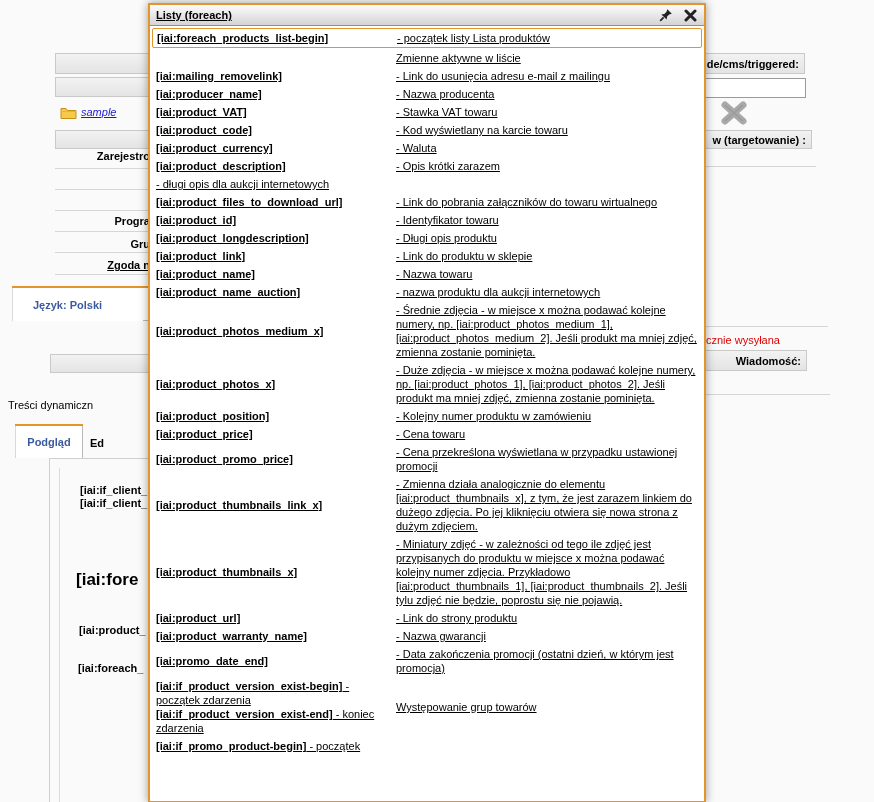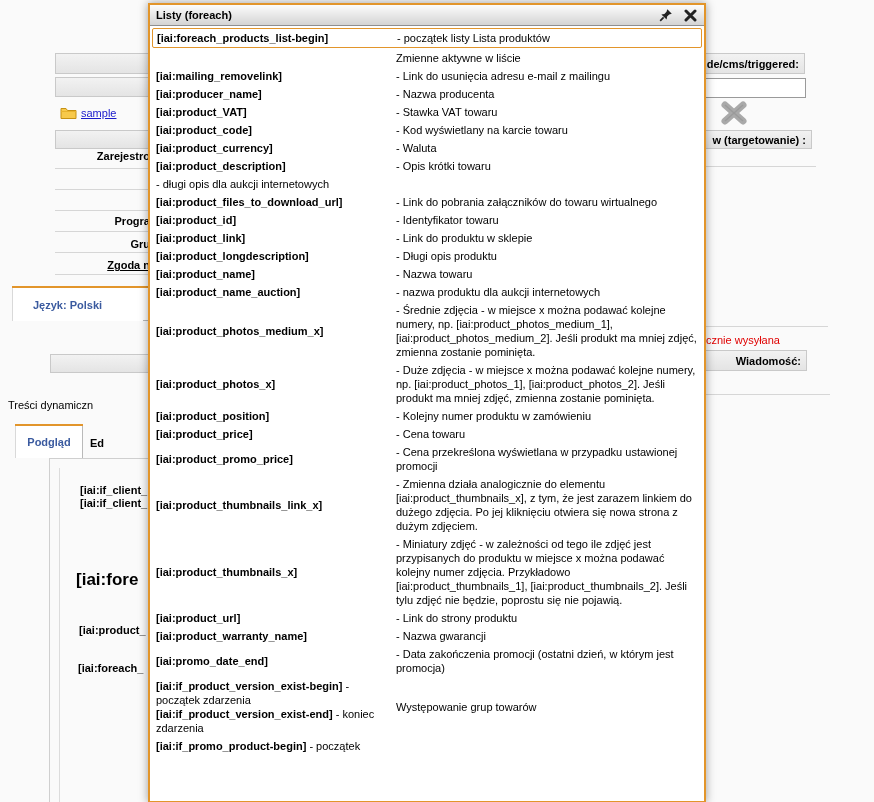--- a/index.html
+++ b/index.html
@@ -28,21 +28,21 @@
   .lang-tab{
     background:#fff;border-right:1px solid #b9b9b9;border-left:1px solid #d9d9d9;
     display:flex;align-items:center;padding-left:10px;box-sizing:border-box;
   }
   .accent-line{background:#e2952b;}
   
   #dialog{
     left:148px;top:3px;width:554px;height:796px;
     background:#fff;border:2px solid #e2952b;
     box-shadow:0 0 9px rgba(0,0,0,.38);
-    box-sizing:content-box;z-index:10;overflow:hidden;
+    box-sizing:content-box;z-index:10;overflow:hidden;text-decoration:underline;
   }
   #dialog-titlebar{
     height:20px;background:linear-gradient(#fcfcfc,#d4d4d4);
     border-bottom:1px solid #8f8f8f;
     display:flex;align-items:center;padding:0 6px;
   }
   #dialog-title{font-weight:bold;flex:1;}
   .tb-icon{width:16px;height:14px;margin-left:8px;cursor:pointer;display:flex;align-items:center;justify-content:center;}
   #dialog-body{padding-top:1px;}
   .drow{display:flex;align-items:center;padding:2px 6px;line-height:14px;}
@@ -71,21 +71,21 @@
         <path d="M6 5 L24 21"></path>
           <path d="M24 5 L6 21"></path>
       </g>
       <g stroke="#8d8d8d" stroke-width="1.5" fill="none" opacity="0.5">
         <path d="M6 5 L24 21"></path>
           <path d="M24 5 L6 21"></path>
       </g>
     </svg>
   </div>
 
-  <div class="abs" style="left:60px;top:106px;display:flex;align-items:flex-end;">
+  <div class="abs" style="left:60px;top:106px;display:flex;align-items:flex-start;font-style:italic;">
     <span style="margin-right:4px;display:inline-flex;">
       <svg width="17" height="13" viewBox="0 0 17 13">
         <path d="M1 2.5 h5 l1.5 2 H16 v8 H1 z" fill="#f7c94b" stroke="#c69113" stroke-width="1"></path>
         <path d="M1 5.5 h15" stroke="#e9b42f" stroke-width="1"></path>
       </svg>
     </span>
     <a class="link" href="#">sample</a>
   </div>
 
   <div class="abs bar" style="left:55px;top:130px;width:757px;height:19px;">
@@ -190,48 +190,48 @@
         <div class="drow">
           <div class="dname">
             <div><span class="b">[iai:product_currency]</span></div>
           </div>
           <div class="ddesc">- Waluta</div>
         </div>
         <div class="drow">
           <div class="dname">
             <div><span class="b">[iai:product_description]</span></div>
           </div>
-          <div class="ddesc">- Opis krótki towaru</div>
+          <div class="ddesc">- Opis krótki zarazem</div>
         </div>
         <div class="drow">
           <div class="ddesc">- długi opis dla aukcji internetowych</div>
         </div>
         <div class="drow">
           <div class="dname">
             <div><span class="b">[iai:product_files_to_download_url]</span></div>
           </div>
           <div class="ddesc">- Link do pobrania załączników do towaru wirtualnego</div>
         </div>
         <div class="drow">
           <div class="dname">
             <div><span class="b">[iai:product_id]</span></div>
           </div>
           <div class="ddesc">- Identyfikator towaru</div>
         </div>
         <div class="drow">
           <div class="dname">
+            <div><span class="b">[iai:product_longdescription]</span></div>
+          </div>
+          <div class="ddesc">- Długi opis produktu</div>
+        </div>
+        <div class="drow">
+          <div class="dname">
             <div><span class="b">[iai:product_link]</span></div>
           </div>
           <div class="ddesc">- Link do produktu w sklepie</div>
-        </div>
-        <div class="drow">
-          <div class="dname">
-            <div><span class="b">[iai:product_longdescription]</span></div>
-          </div>
-          <div class="ddesc">- Długi opis produktu</div>
         </div>
         <div class="drow">
           <div class="dname">
             <div><span class="b">[iai:product_name]</span></div>
           </div>
           <div class="ddesc">- Nazwa towaru</div>
         </div>
         <div class="drow">
           <div class="dname">
             <div><span class="b">[iai:product_name_auction]</span></div>

